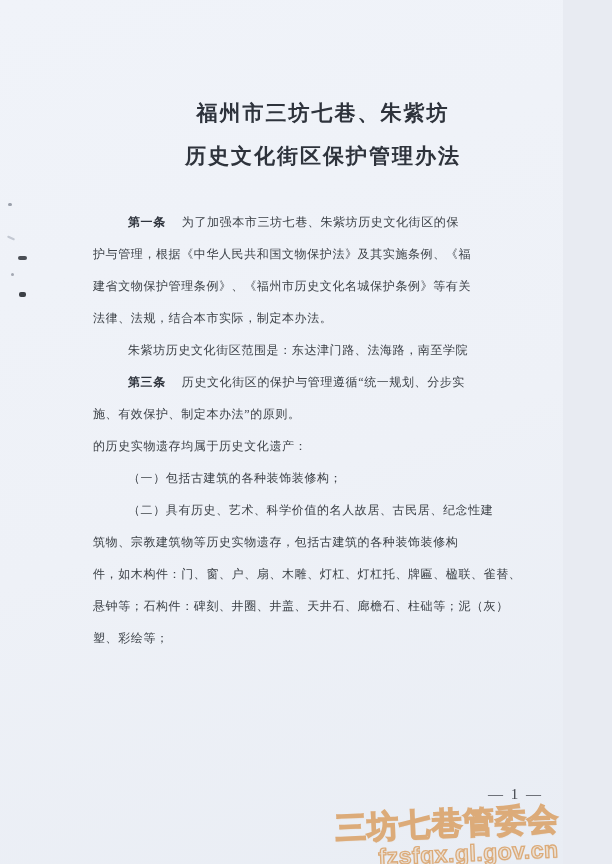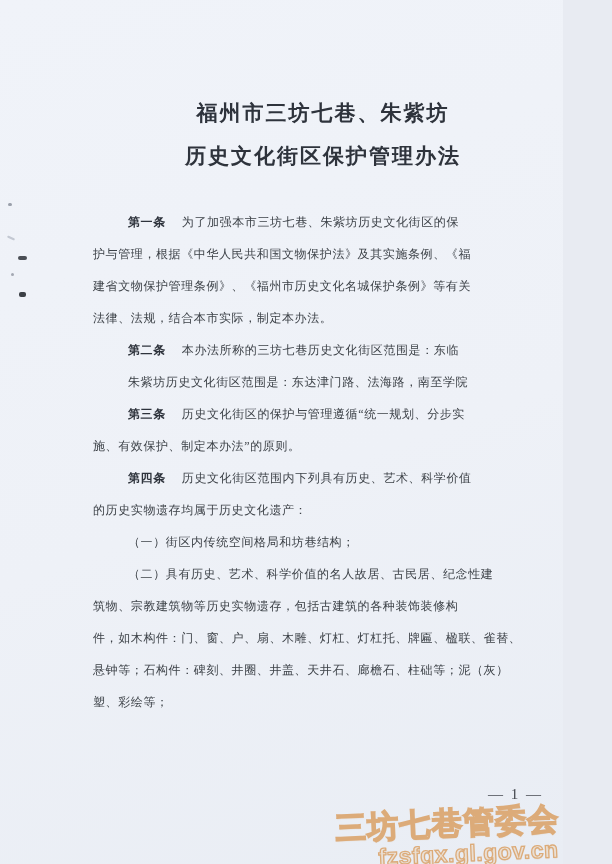--- a/index.html
+++ b/index.html
@@ -102,27 +102,25 @@
   <div class="title-block">
     <div class="title-line">福州市三坊七巷、朱紫坊</div>
     <div class="title-line">历史文化街区保护管理办法</div>
   </div>
 
   <div class="doc-body">
       <div class="line indent"><span class="article-label">第一条</span>为了加强本市三坊七巷、朱紫坊历史文化街区的保</div>
       <div class="line">护与管理，根据《中华人民共和国文物保护法》及其实施条例、《福</div>
       <div class="line">建省文物保护管理条例》、《福州市历史文化名城保护条例》等有关</div>
       <div class="line">法律、法规，结合本市实际，制定本办法。</div>
-      <div class="line indent"><span class="article-label">第二条</span>本办法所称的三坊七巷历史文化街区范围是：东临</div>
       <div class="line indent">朱紫坊历史文化街区范围是：东达津门路、法海路，南至学院</div>
       <div class="line indent"><span class="article-label">第三条</span>历史文化街区的保护与管理遵循“统一规划、分步实</div>
       <div class="line">施、有效保护、制定本办法”的原则。</div>
-      <div class="line indent"><span class="article-label">第四条</span>历史文化街区范围内下列具有历史、艺术、科学价值</div>
       <div class="line">的历史实物遗存均属于历史文化遗产：</div>
-      <div class="line indent">（一）街区内传统空间格局和坊巷结构；</div>
+      <div class="line indent">（一）包括古建筑的各种装饰装修构；</div>
       <div class="line indent">（二）具有历史、艺术、科学价值的名人故居、古民居、纪念性建</div>
       <div class="line">筑物、宗教建筑物等历史实物遗存，包括古建筑的各种装饰装修构</div>
       <div class="line">件，如木构件：门、窗、户、扇、木雕、灯杠、灯杠托、牌匾、楹联、雀替、</div>
       <div class="line">悬钟等；石构件：碑刻、井圈、井盖、天井石、廊檐石、柱础等；泥（灰）</div>
       <div class="line">塑、彩绘等；</div>
     </div>
 
   <div class="page-number">— 1 —</div>
 
   <div class="watermark">

